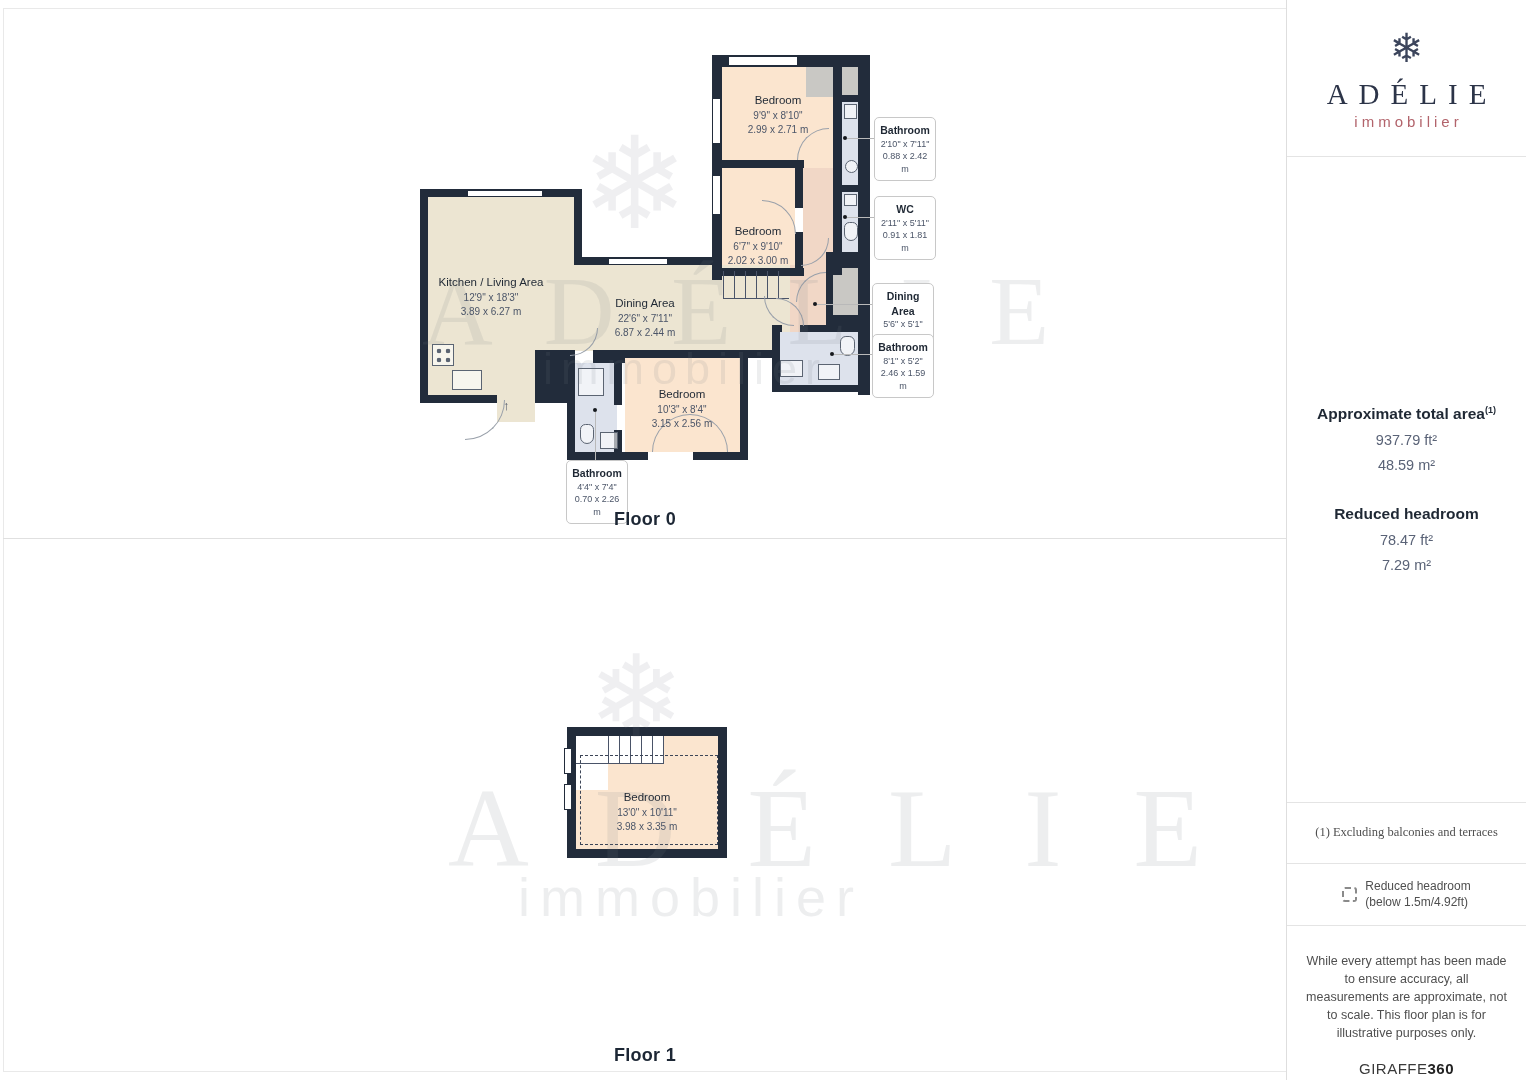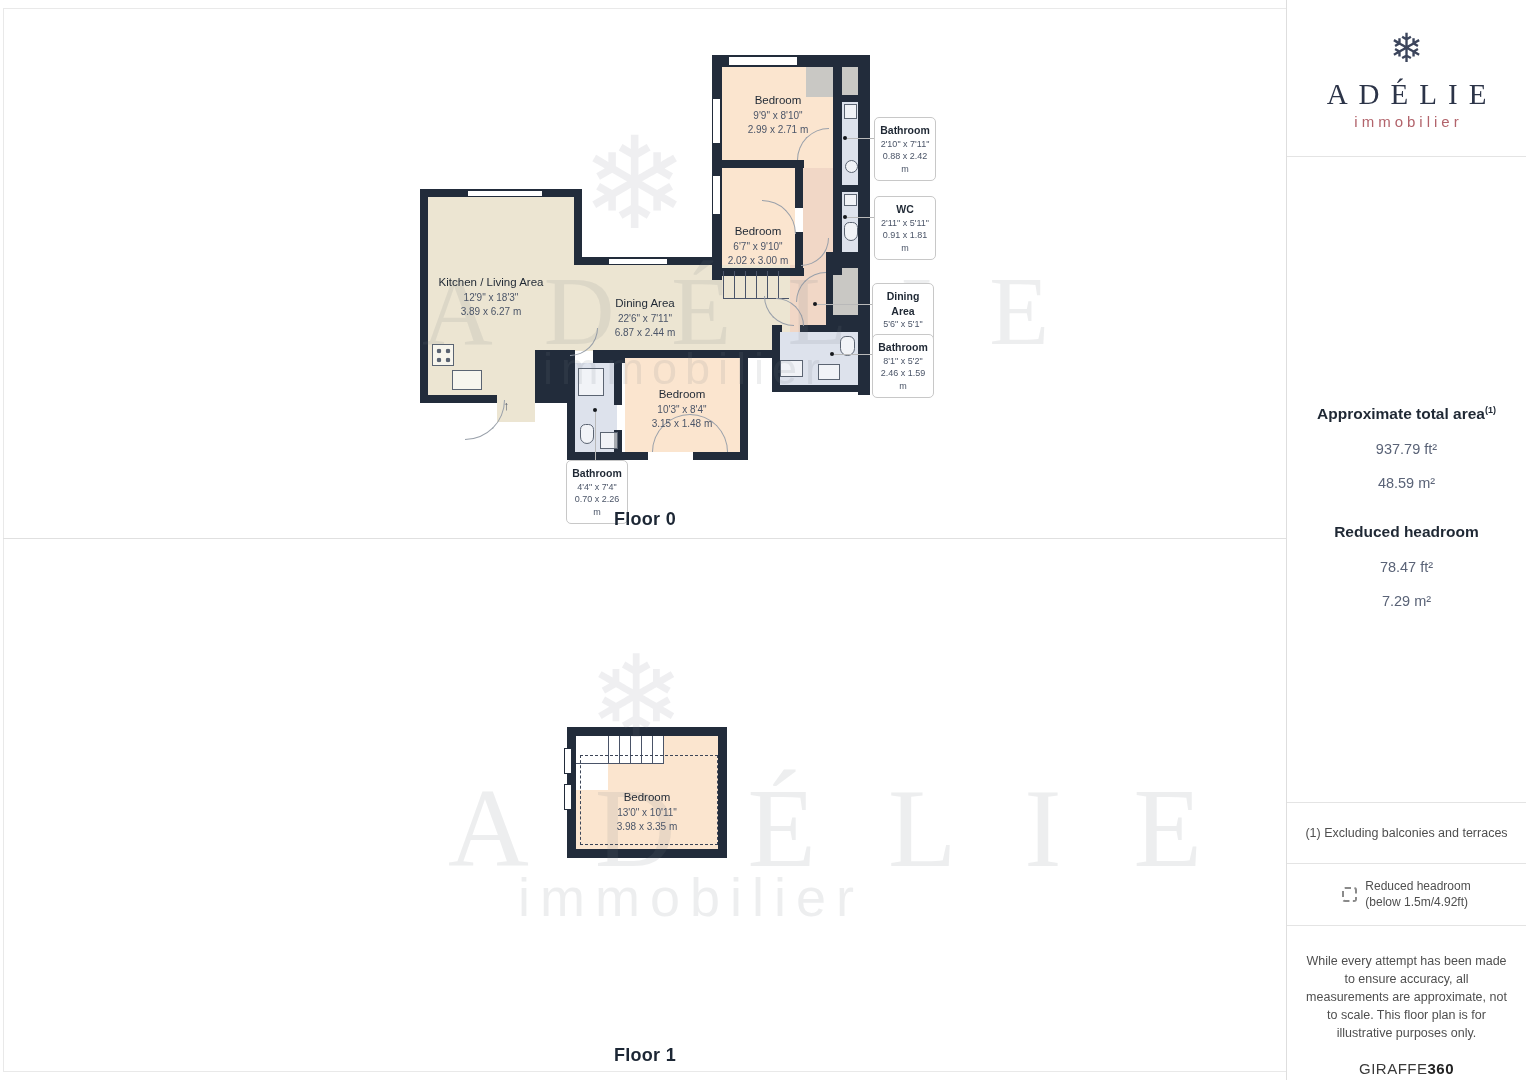--- a/index.html
+++ b/index.html
@@ -40,23 +40,23 @@
   
   .sidebar { position:absolute; right:0; top:0; width:240px; height:1080px; background:#fff; border-left:1px solid #dedede; display:flex; flex-direction:column; z-index:8; }
   .sb-sec { border-bottom:1px solid #e4e4e4; }
   .sb-logo { height:158px; text-align:center; padding-top:28px; }
   .sb-flake { font-size:40px; line-height:1; color:#3c455c; }
   .sb-brand { margin-top:10px; font-family:"Liberation Serif", serif; font-size:29px; letter-spacing:11px; padding-left:11px; color:#2c3448; }
   .sb-tagline { margin-top:2px; font-size:15px; letter-spacing:4px; padding-left:4px; color:#b2636b; }
   .sb-stats { height:649px; text-align:center; padding-top:248px; }
   .sb-h { font-size:15.5px; font-weight:700; color:#1f2834; }
   .sb-h sup { font-size:9px; font-weight:700; }
-  .sb-v { font-size:14.5px; color:#5a6377; margin-top:18px; }
+  .sb-v { font-size:14.5px; color:#5a6377; margin-top:9px; }
   .sb-gap { height:32px; }
-  .sb-footnote { height:62px; display:flex; align-items:center; justify-content:center; font-size:12.5px; color:#4f4f4f; }
+  .sb-footnote { height:62px; display:flex; align-items:center; justify-content:center; font-size:12.5px; color:#4f4f4f;font-family:Liberation Serif, serif; }
   .sb-legend { height:62px; display:flex; align-items:center; justify-content:center; font-size:12px; color:#4f4f4f; gap:8px; }
   .legend-icon { width:15px; height:15px; border:2px dashed #8a8a8a; border-radius:3px; flex:0 0 auto; }
   .sb-legend .txt { text-align:left; line-height:1.35; }
   .sb-disclaimer { flex:1; text-align:center; padding:26px 18px 0; font-size:12.5px; color:#4f4f4f; line-height:1.45; }
   .sb-vendor { margin-top:16px; font-size:15px; letter-spacing:.5px; color:#3a3a3a; }
   .sb-vendor .v360 { font-weight:700; color:#222; }
 </style>
 </head>
 <body>
 
@@ -165,21 +165,21 @@
   <div class="rl-dims">3.89 x 6.27 m</div>
 </div>
 <div class="room-label" style="left:585px;top:295px;width:120px">
   <div class="rl-title">Dining Area</div>
   <div class="rl-dims">22'6" x 7'11"</div>
   <div class="rl-dims">6.87 x 2.44 m</div>
 </div>
 <div class="room-label" style="left:622px;top:386px;width:120px">
   <div class="rl-title">Bedroom</div>
   <div class="rl-dims">10'3" x 8'4"</div>
-  <div class="rl-dims">3.15 x 1.48 m</div>
+  <div class="rl-dims">3.15 x 2.56 m</div>
 </div>
 
 <div class="dot" style="left:843px;top:136px"></div>
 <div class="leader" style="left:847px;top:138px;width:27px;height:1px"></div>
 <div class="callout" style="left:874px;top:117px">
   <div class="rl-title">Bathroom</div>
   <div class="rl-dims">2'10" x 7'11"</div>
   <div class="rl-dims">0.88 x 2.42 m</div>
 </div>
 <div class="dot" style="left:843px;top:215px"></div>

